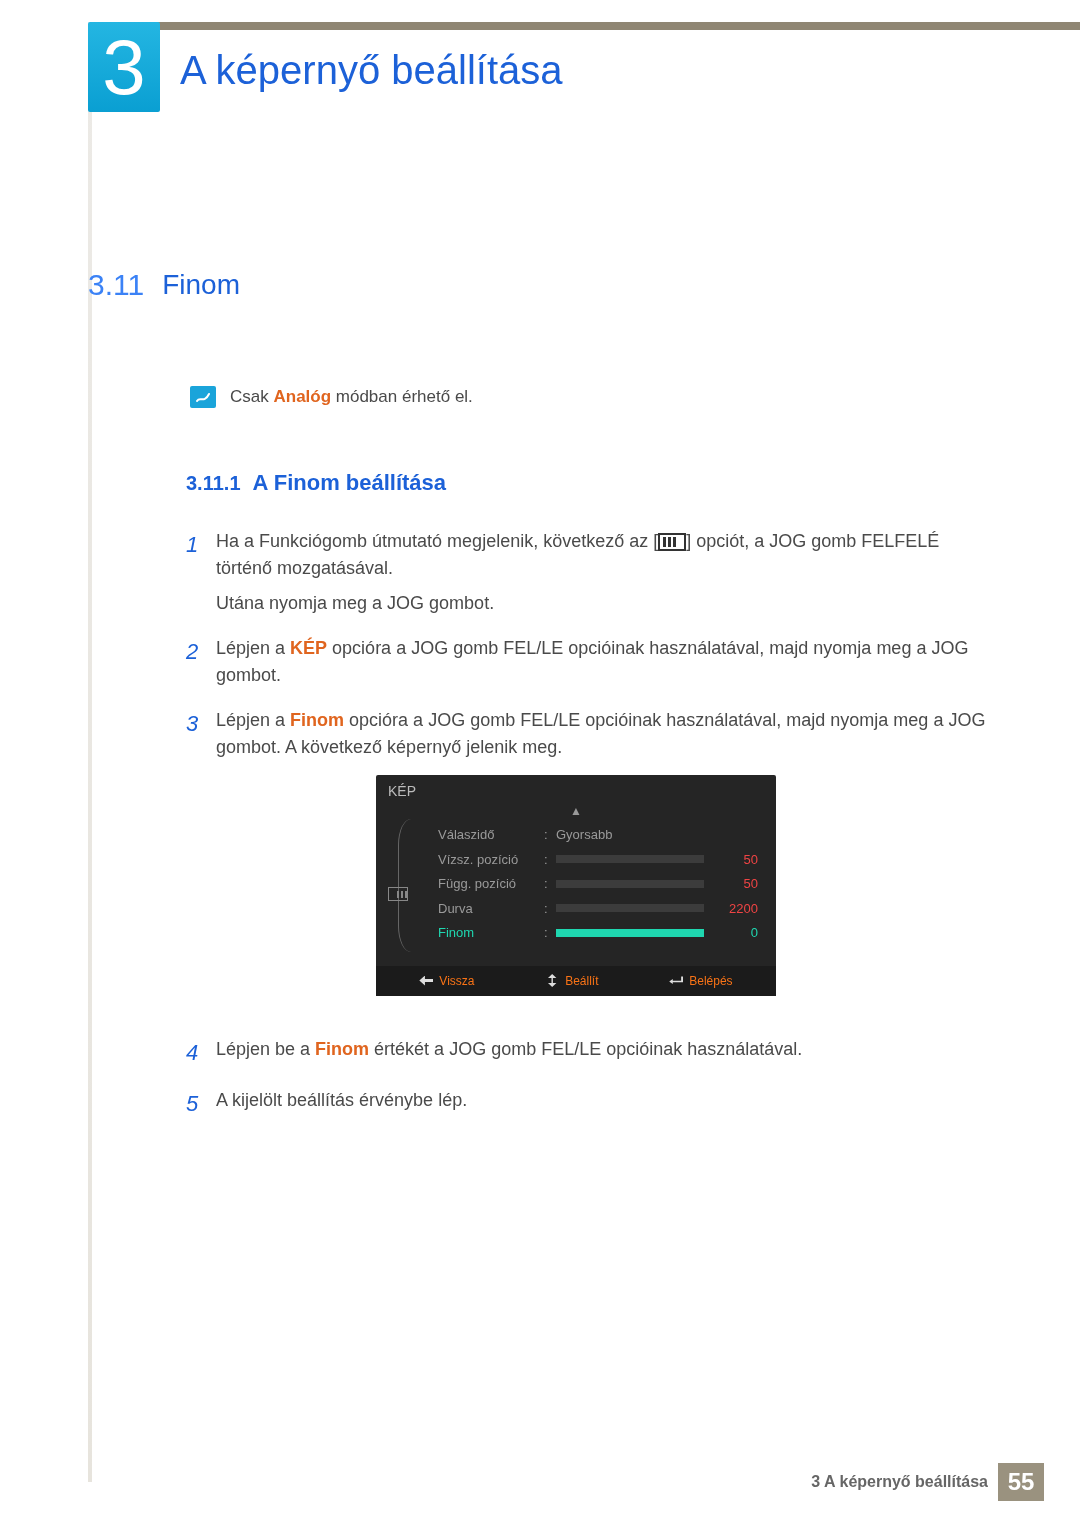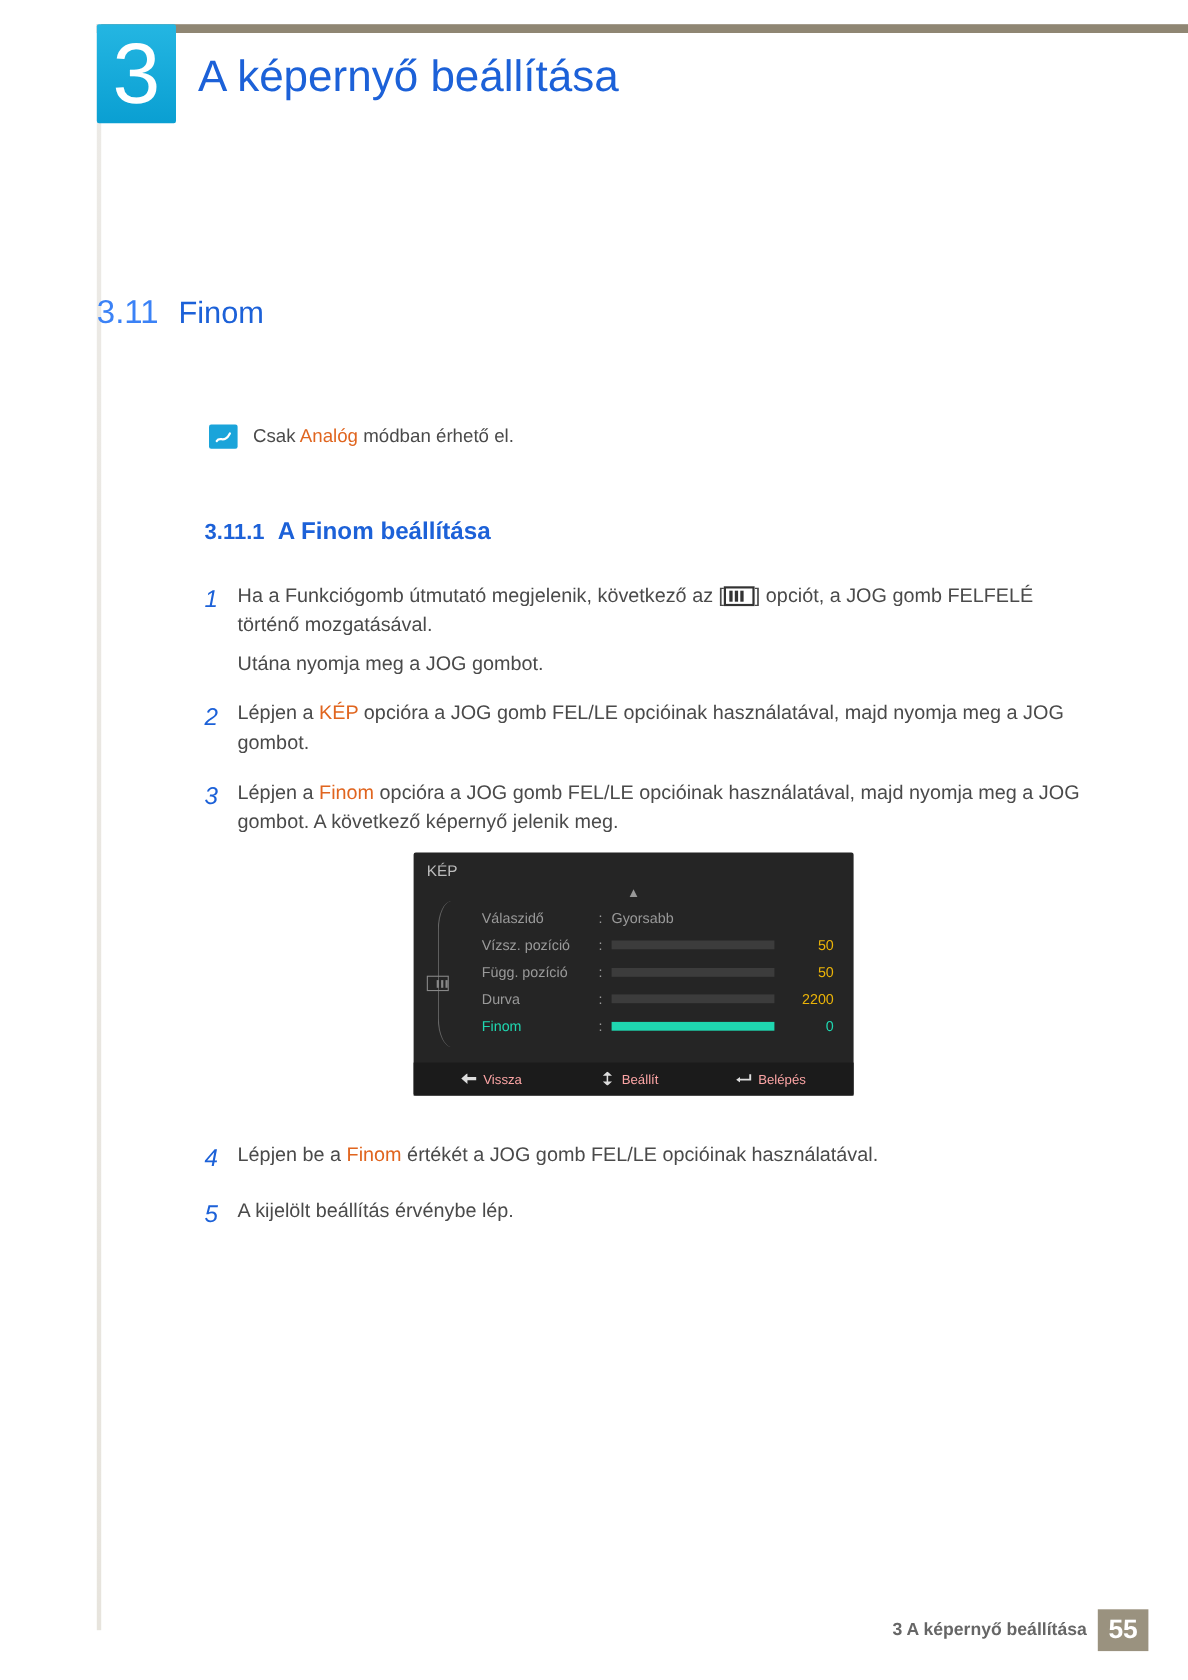--- a/index.html
+++ b/index.html
@@ -11,21 +11,21 @@
   .chapter-title { position:absolute; left:180px; top:48px; font-size:40px; font-weight:400; color:#1c61d8; }
   .section-row { position:absolute; top:268px; left:88px; display:flex; align-items:center; }
   .section-num { font-size:30px; color:#3b82f6; font-weight:400; }
   .section-title { font-size:28px; color:#1c61d8; font-weight:400; margin-left:18px; }
   .intro { position:absolute; top:345px; left:190px; right:90px; font-size:18px; color:#4a4a4a; line-height:1.5; }
   .note-row { position:absolute; top:386px; left:190px; display:flex; align-items:center; }
   .note-icon { width:26px; height:22px; background:#1aa4da; display:flex; align-items:center; justify-content:center; color:#fff; font-size:11px; border-radius:2px; margin-right:14px; }
   .note-icon::after { content:""; }
   .note-text { font-size:17px; color:#4a4a4a; }
   .orange { color:#e0651f; font-weight:400; }
-  .bold { font-weight:400; }
+  .bold { font-weight:700; }
   .subsection-row { position:absolute; top:470px; left:186px; display:flex; align-items:baseline; }
   .ssnum { font-size:20px; color:#1c61d8; font-weight:700; }
   .sstitle { font-size:22px; color:#1c61d8; font-weight:700; margin-left:12px; }
   .steps { position:absolute; top:528px; left:186px; right:90px; }
   .step { display:flex; margin-bottom:18px; font-size:18px; line-height:1.5; color:#4a4a4a; }
   .snum { color:#1c61d8; font-style:italic; font-size:22px; width:30px; flex:0 0 30px; font-weight:300; }
   .sbody { flex:1; }
   .sbody-sub { margin-top:8px; }
   .iconbox { display:inline-block; vertical-align:middle; border:2px solid #333; width:28px; height:18px; position:relative; padding:0 2px; }
   .iconbox::before { content:""; position:absolute; left:3px; top:2px; width:3px; height:10px; background:#333; box-shadow:5px 0 #333, 10px 0 #333; }
@@ -37,22 +37,22 @@
   .osd-icon { position:absolute; left:12px; top:62px; width:20px; height:14px; border:1px solid #888; display:flex; align-items:center; justify-content:center; }
   .osd-icon::before { content:""; width:2px; height:7px; background:#888; box-shadow:4px 0 #888, 8px 0 #888; }
   .osd-row { display:flex; align-items:center; margin:5px 0; }
   .osd-label { flex:0 0 106px; color:#9a9a9a; font-size:13px; }
   .osd-label.active { color:#1fd7b0; }
   .osd-colon { width:12px; color:#9a9a9a; }
   .osd-val-text { color:#9a9a9a; font-size:13px; }
   .osd-bar { flex:1; height:8px; background:#3c3c3c; position:relative; margin-right:10px; }
   .osd-bar-fill { height:100%; background:#bababa; }
   .osd-bar-fill.active { background:#1fd7b0; }
-  .osd-num { width:44px; text-align:right; color:#eab308; font-size:13px; }
-  .osd-footer { display:flex; background:#1b1b1b; padding:6px 8px; justify-content:space-around; font-size:12px; color:#fca5a5; }
+  .osd-num { width:44px; text-align:right; color:#ef4444; font-size:13px; }
+  .osd-footer { display:flex; background:#1b1b1b; padding:6px 8px; justify-content:space-around; font-size:12px; color:#f97316; }
   .osd-fbtn { display:flex; align-items:center; gap:6px; }
   .osd-fglyph { width:14px; height:10px; background:#ddd; display:inline-block; }
   .osd-fglyph.left { clip-path:polygon(0 50%,40% 0,40% 35%,100% 35%,100% 65%,40% 65%,40% 100%); }
   .osd-fglyph.updown { clip-path:polygon(50% 0,80% 30%,55% 30%,55% 70%,80% 70%,50% 100%,20% 70%,45% 70%,45% 30%,20% 30%); height:13px; }
   .osd-fglyph.enter { clip-path:polygon(0 60%,25% 35%,25% 52%,85% 52%,85% 10%,100% 10%,100% 68%,25% 68%,25% 85%); }
   .footer { position:absolute; bottom:26px; right:36px; display:flex; align-items:center; }
   .footer-text { font-size:16px; color:#666; font-weight:700; margin-right:10px; }
   .footer-pg { width:46px; height:38px; background:#9a927f; color:#fff; display:flex; align-items:center; justify-content:center; font-size:24px; font-weight:700; }
 </style>
 </head>

